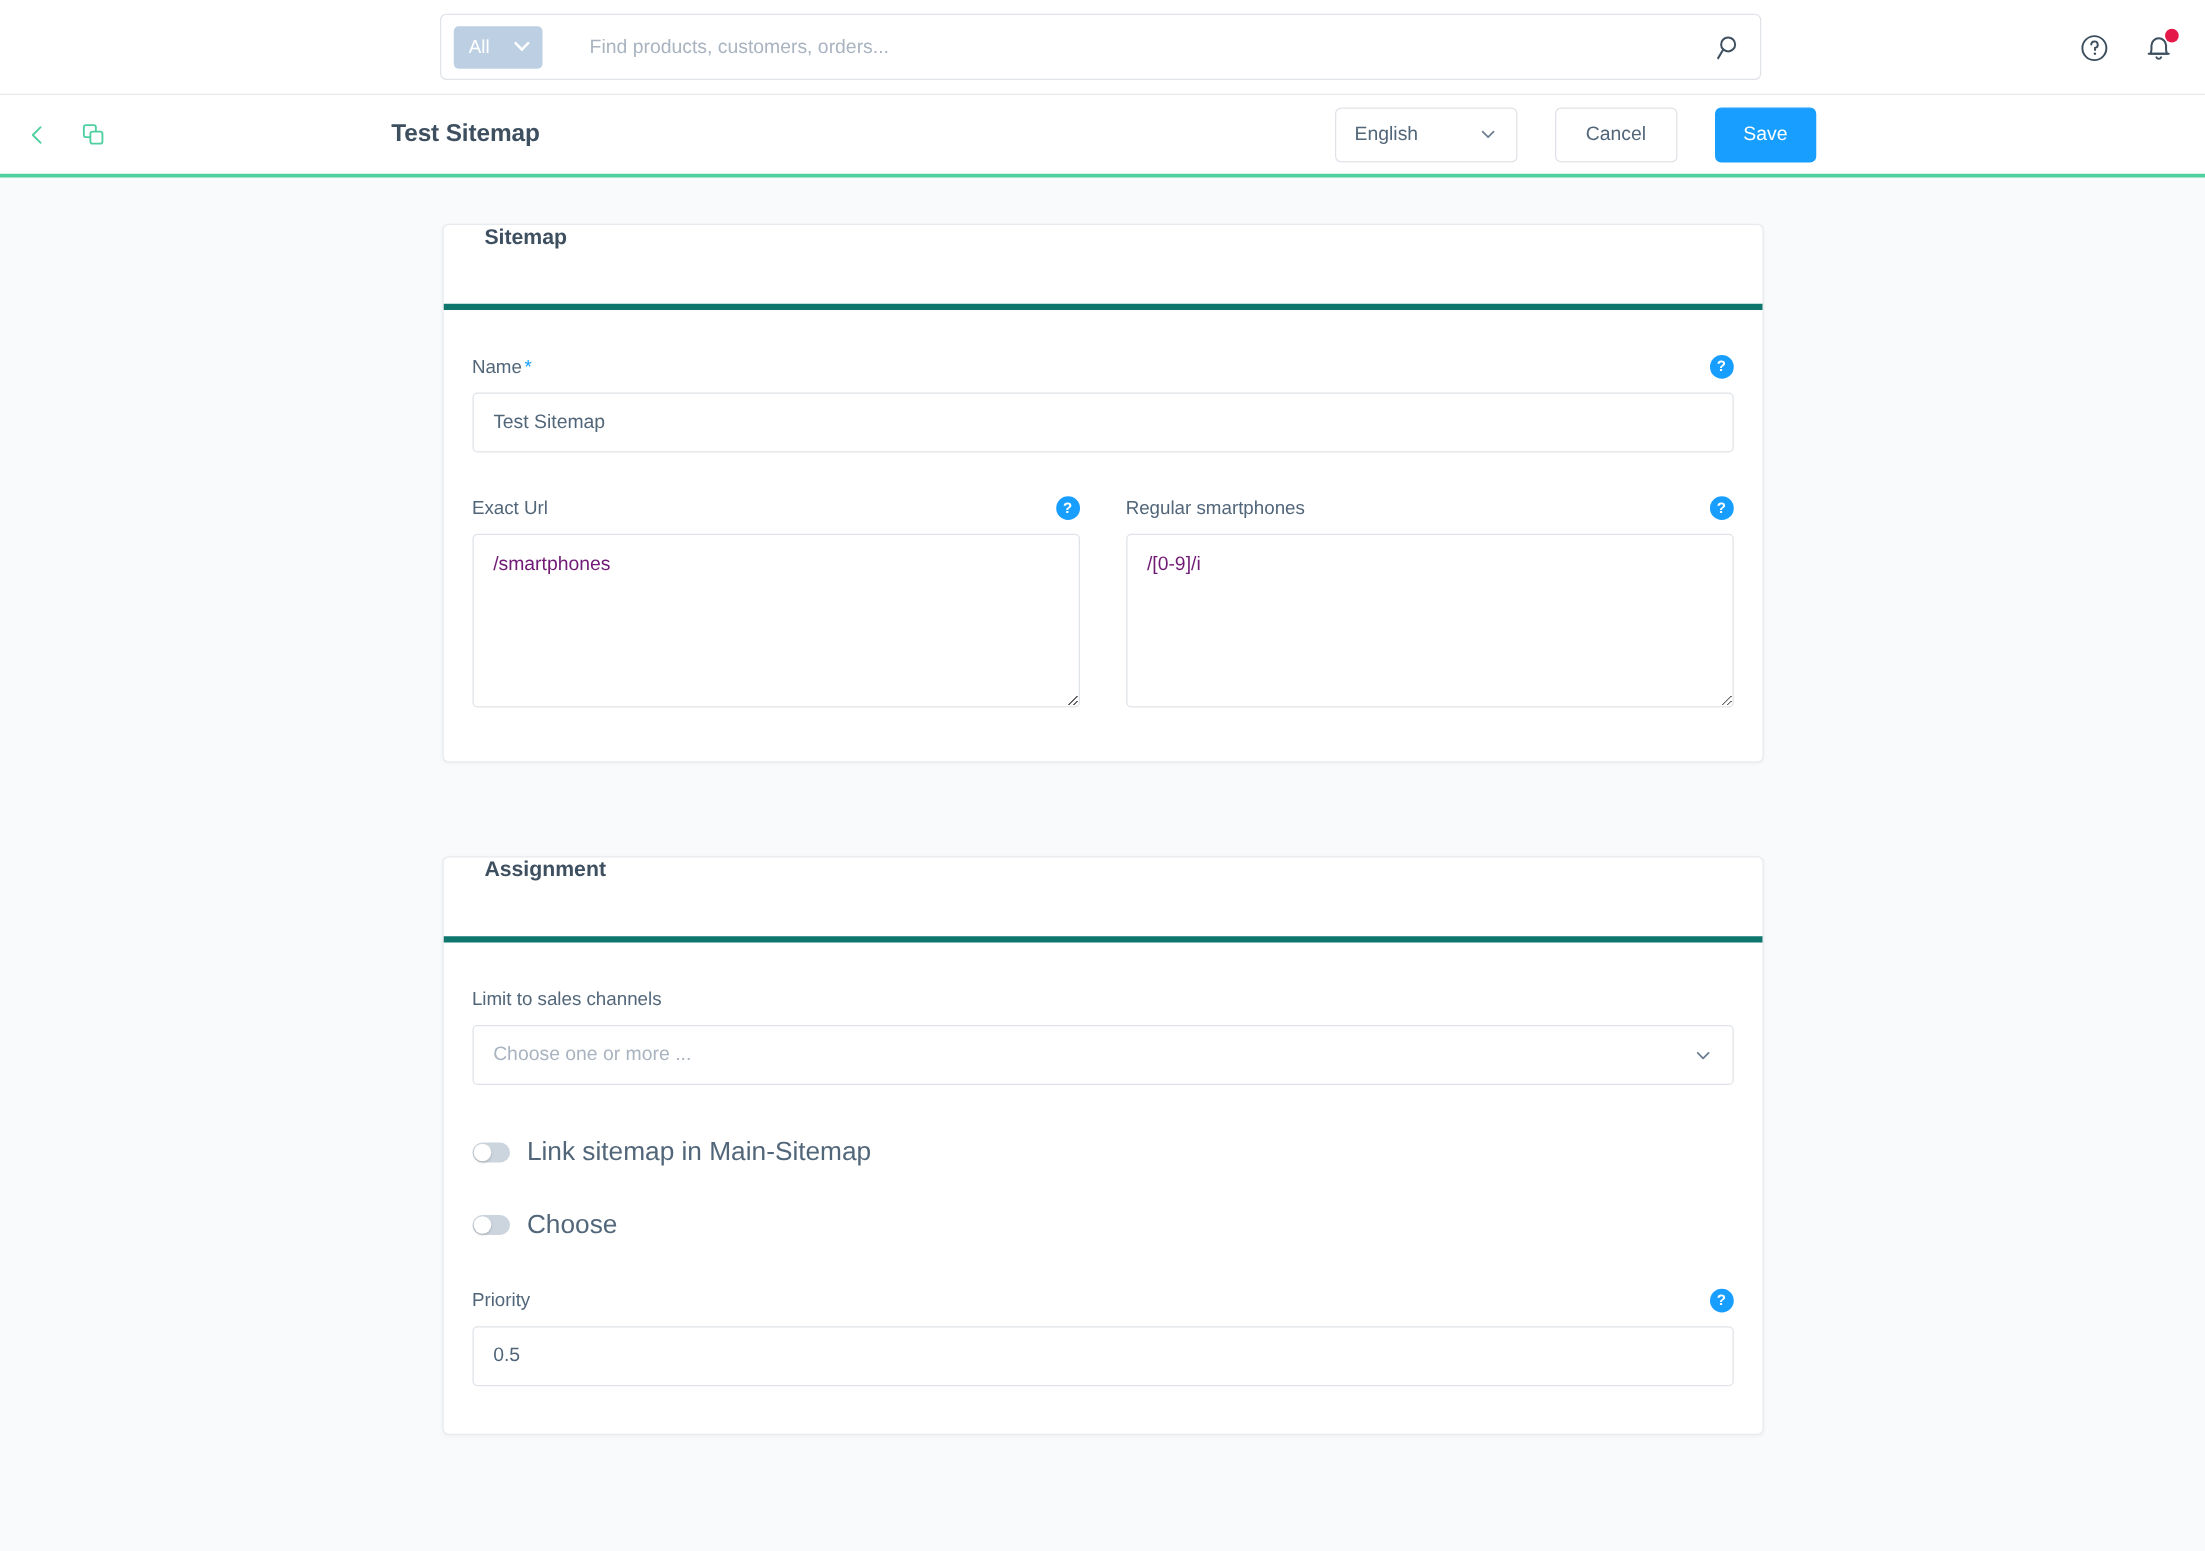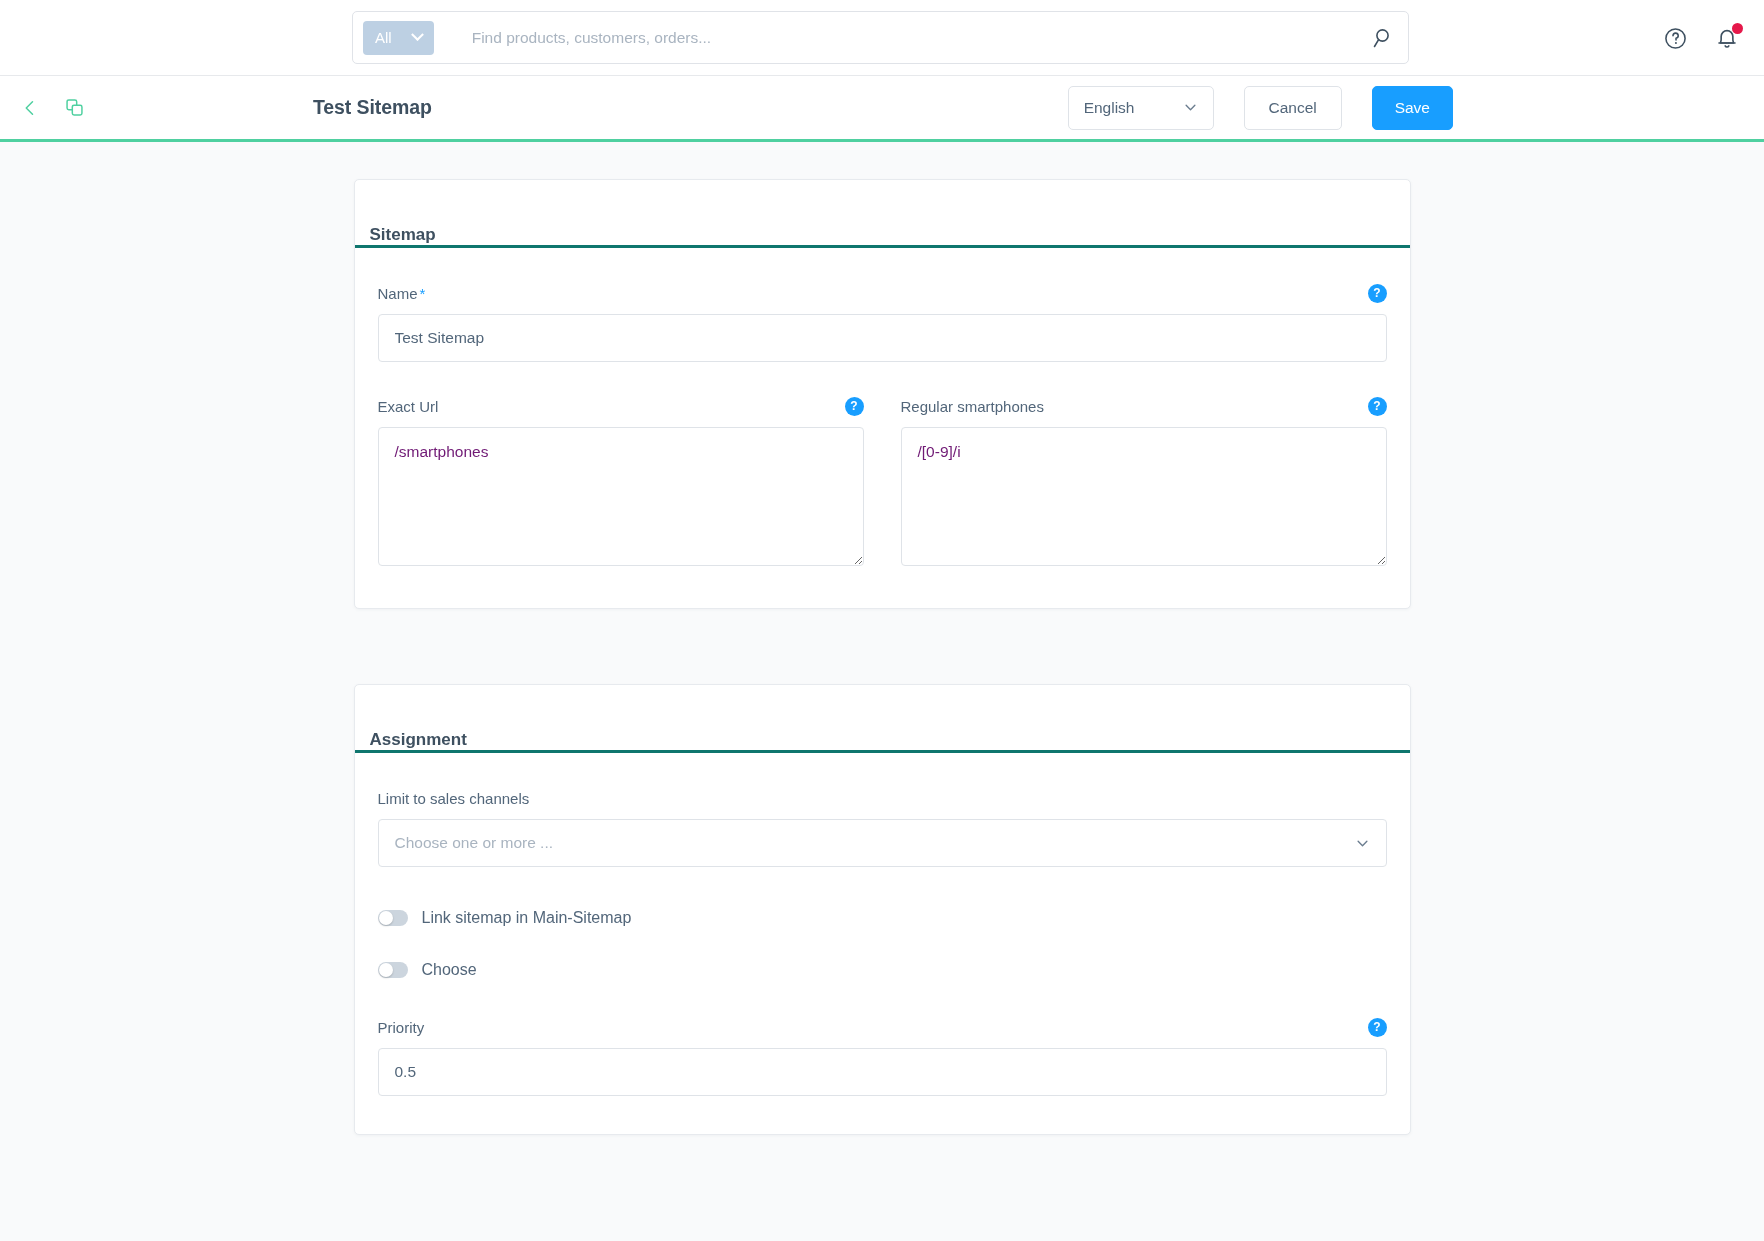--- a/index.html
+++ b/index.html
@@ -169,23 +169,23 @@
     width: 1057px;
     margin: 0 auto 75px auto;
     background: #ffffff;
     border: 1px solid #e7eaee;
     border-radius: 5px;
     box-shadow: 0 1px 3px rgba(120,130,145,0.07);
   }
   .card-head {
     height: 68px;
     display: flex;
-    align-items: flex-end;
-    padding: 0 15px;
-    border-bottom: 3px solid #0f766e;
+    align-items: flex-start;
+    padding: 0 33px;
+    border-bottom: 5px solid #0f766e;
   }
   .card-head h2 {
     margin: 0;
     font-size: 17px;
     font-weight: bold;
     color: #3e5060;
   }
   .card-body { padding: 35px 23px 38px 23px; }
 
   .field { margin-bottom: 34px; }
@@ -283,21 +283,21 @@
     flex: 0 0 auto;
   }
   .switch .knob {
     position: absolute;
     left: 1px; top: 1px;
     width: 14px; height: 14px;
     border-radius: 50%;
     background: #ffffff;
     box-shadow: 0 1px 2px rgba(0,0,0,0.2);
   }
-  .toggle-label { font-size: 16px; color: #52667a; }
+  .toggle-label { font-size: 21px; color: #52667a; }
 
   svg { display: block; }
 </style>
 </head>
 <body>
 
 <div class="topbar">
 
   <div class="search-wrap">
     <div class="search-scope">

